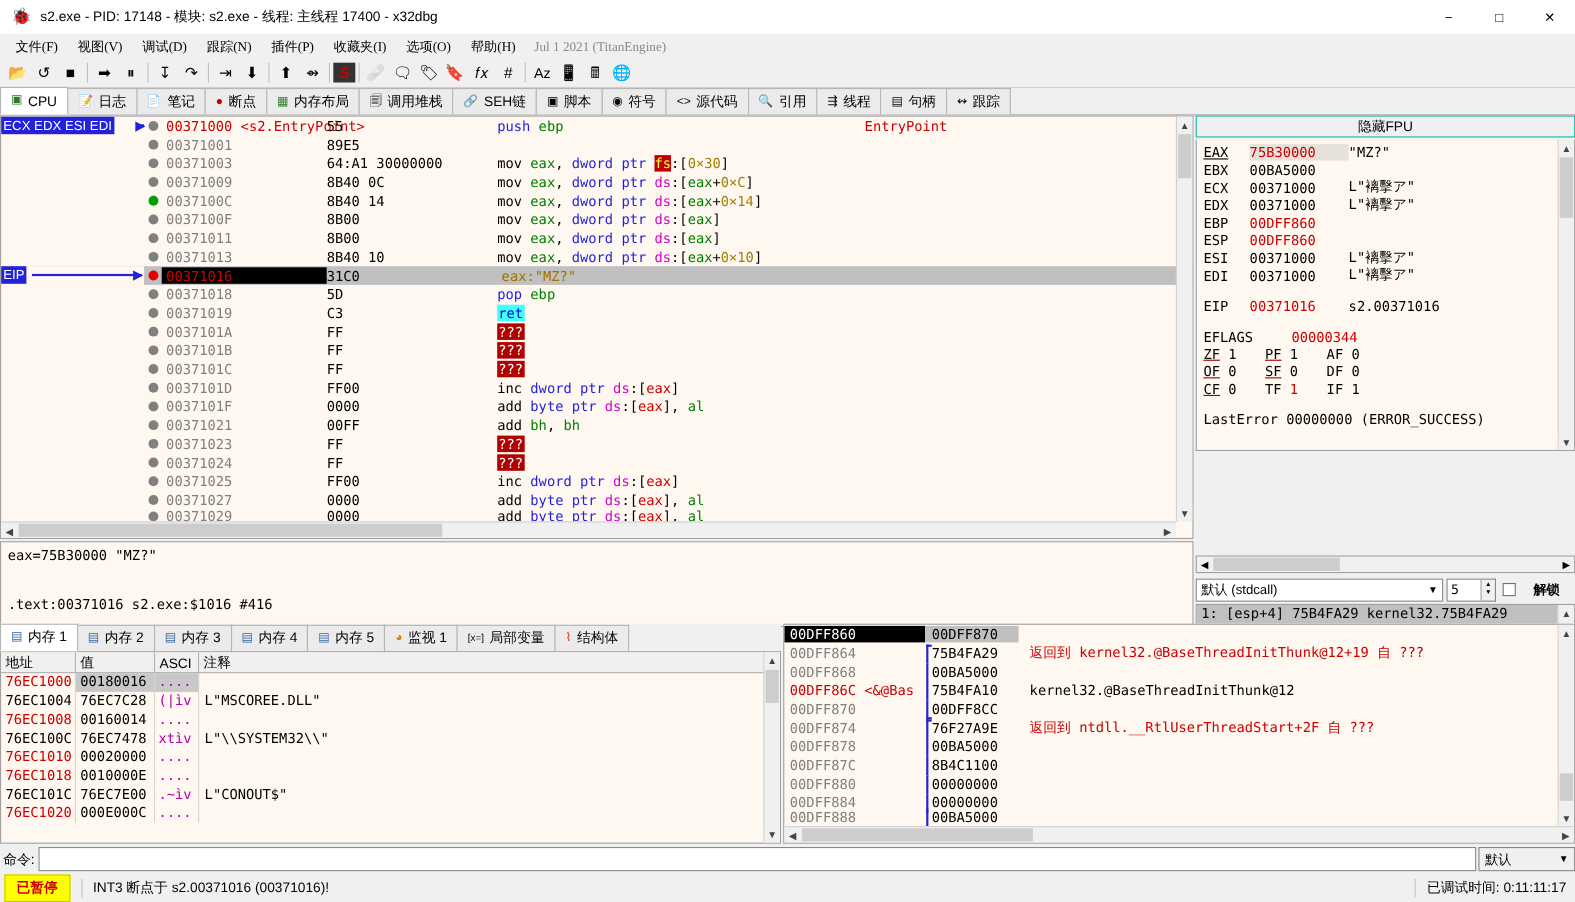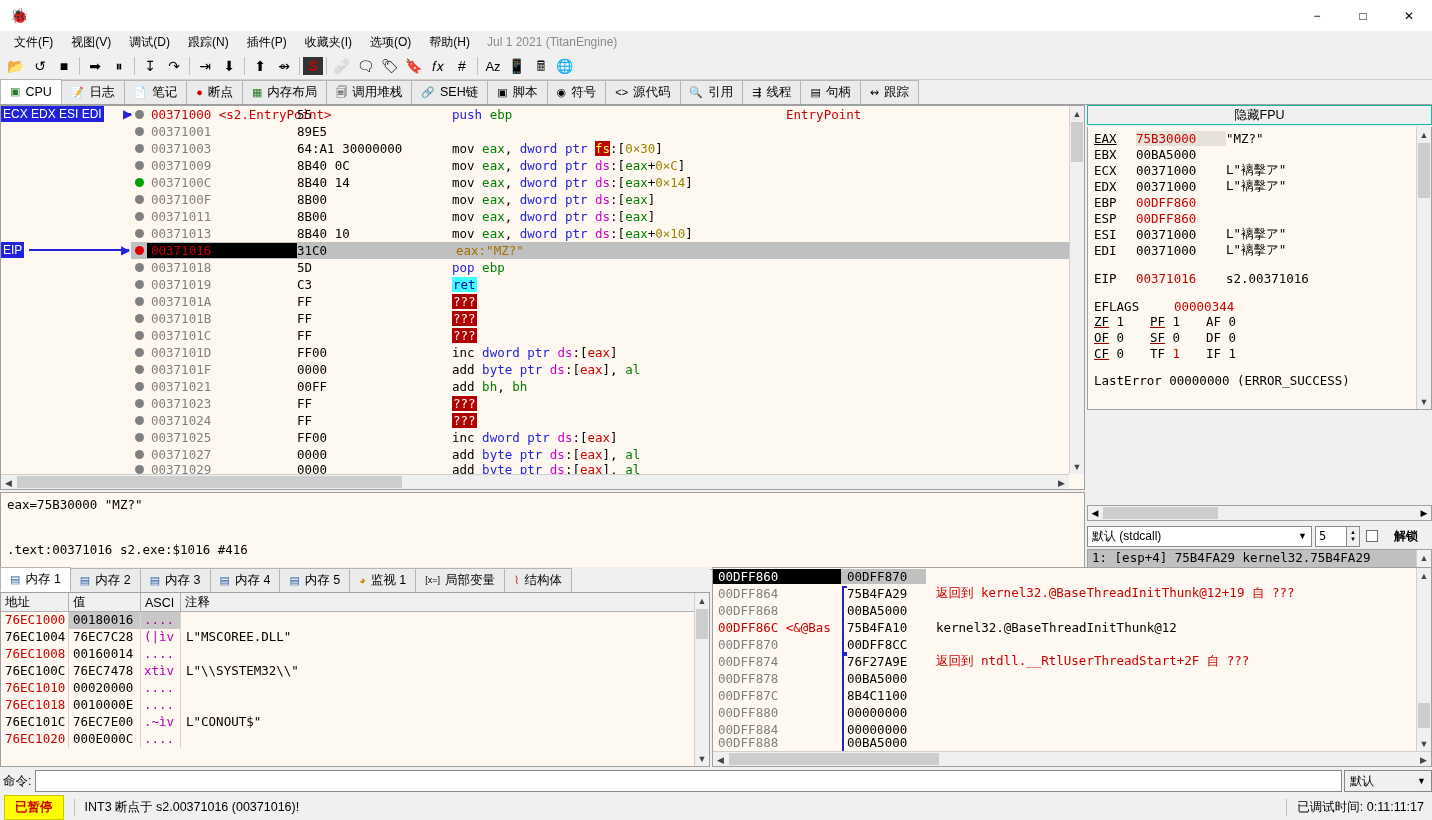--- a/index.html
+++ b/index.html
@@ -19,21 +19,21 @@
   #titlebar {
     height:31px; background:#ffffff; display:flex; align-items:center;
     border-bottom:0px solid #ddd; position:relative;
   }
   #titlebar .bugicon { margin-left:10px; margin-right:8px; font-size:15px; line-height:1; }
   #titlebar .ttext { font-size:12.5px; color:#000; }
   .wbtns { position:absolute; right:0; top:0; height:31px; display:flex; }
   .wbtn { width:46px; height:31px; display:flex; align-items:center; justify-content:center; font-size:12px; color:#000;}
 
   
-  #menubar { height:22px; background:#f0f0f0; display:flex; align-items:center; padding-left:5px; }
+  #menubar { height:22px; background:#f0f0f0; display:flex; align-items:center; padding-left:5px;font-family:Liberation Serif, serif; }
   .menuitem { padding:2px 9px; font-size:12px; color:#000; }
   #menubar .verstr { color:#8a8a8a; font-size:12px; margin-left:8px; }
 
   
   #toolbar {
     height:27px; background:#f0f0f0; display:flex; align-items:center;
     padding-left:4px; border-bottom:1px solid #d4d0c8;
   }
   .tbtn { width:24px; height:24px; display:flex; align-items:center; justify-content:center; font-size:14px; line-height:1; }
   .tsep { width:1px; height:18px; background:#c0c0c0; margin:0 3px; }
@@ -193,20 +193,21 @@
   #statusbar { position:absolute; left:0; top:794px; width:1432px; height:26px; background:#f0f0f0; display:flex; align-items:center; }
   #stpaused { background:#ffff00; color:#cc0000; font-weight:bold; font-size:12.5px; padding:3px 10px; margin-left:4px; border:1px solid #c8c800;}
   #stmsg { margin-left:10px; font-size:12.5px; border-left:1px solid #c0c0c0; padding-left:10px; flex:1 1 auto;}
   #sttime { font-size:12.5px; border-left:1px solid #c0c0c0; padding-left:10px; margin-right:8px; }
 </style>
 </head>
 <body>
 
 <div id="titlebar">
   <span class="bugicon">🐞</span>
+  <span class="ttext">s2.exe - PID: 17148 - 模块: s2.exe - 线程: 主线程 17400 - x32dbg</span>
   <div class="wbtns">
     <div class="wbtn">−</div>
     <div class="wbtn">□</div>
     <div class="wbtn close">✕</div>
   </div>
 </div>
 
 <div id="menubar">
   <div class="menuitem">文件(F)</div>
   <div class="menuitem">视图(V)</div>

